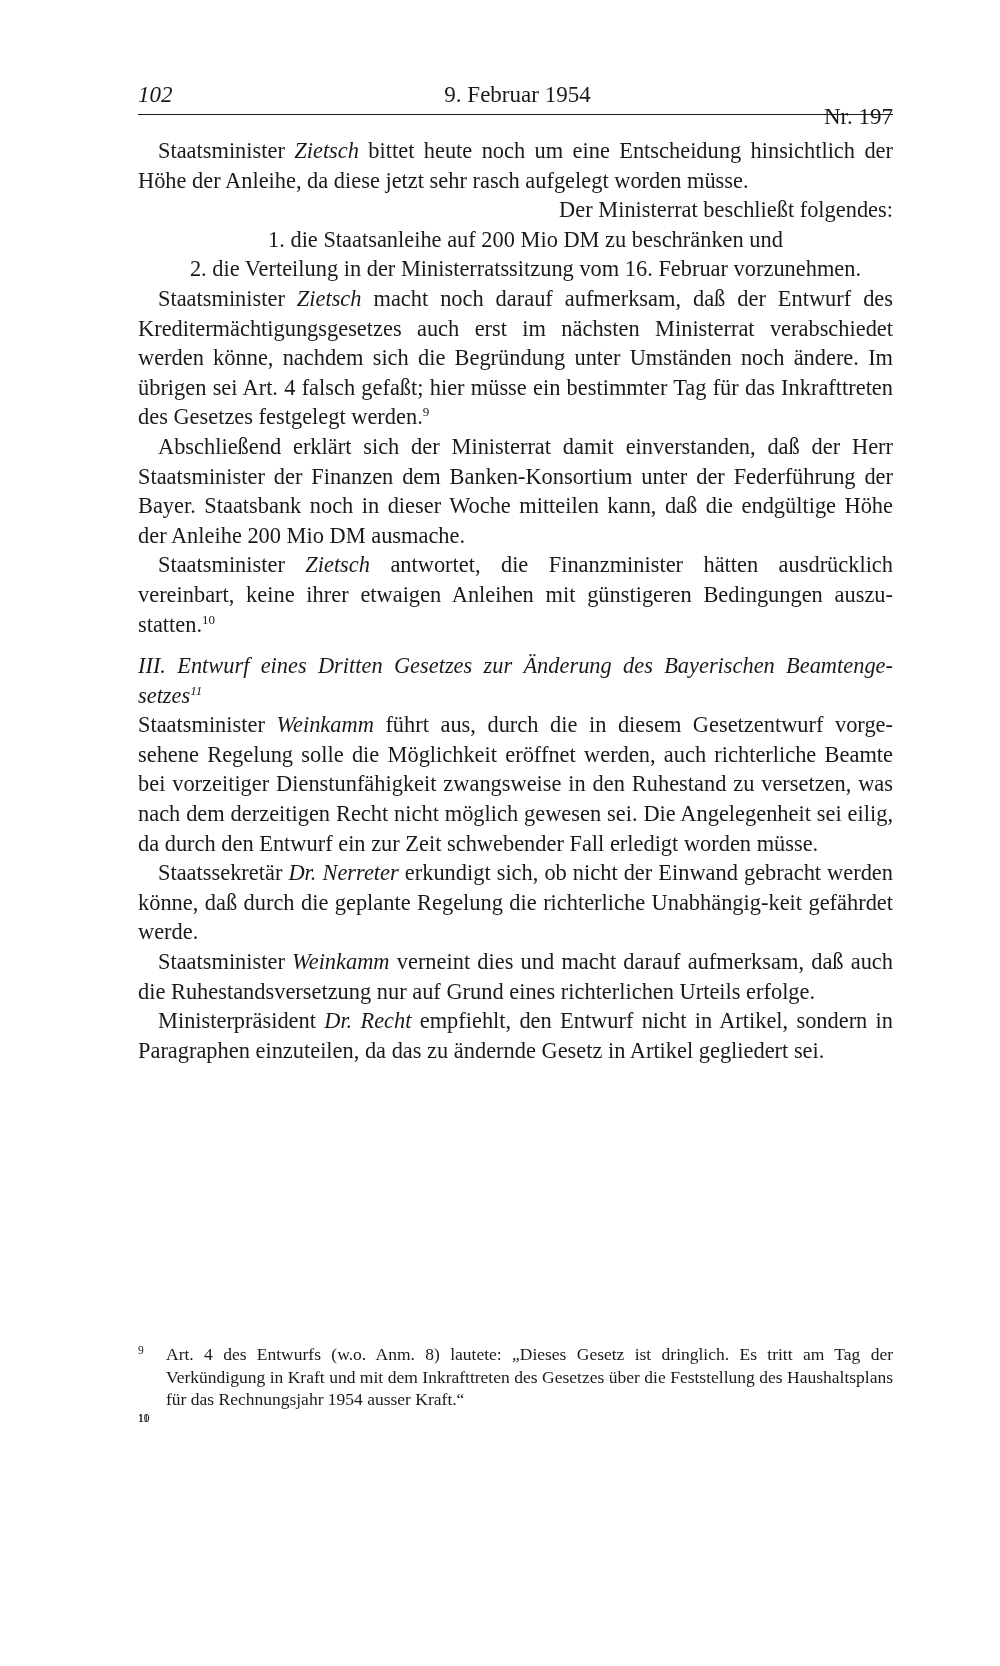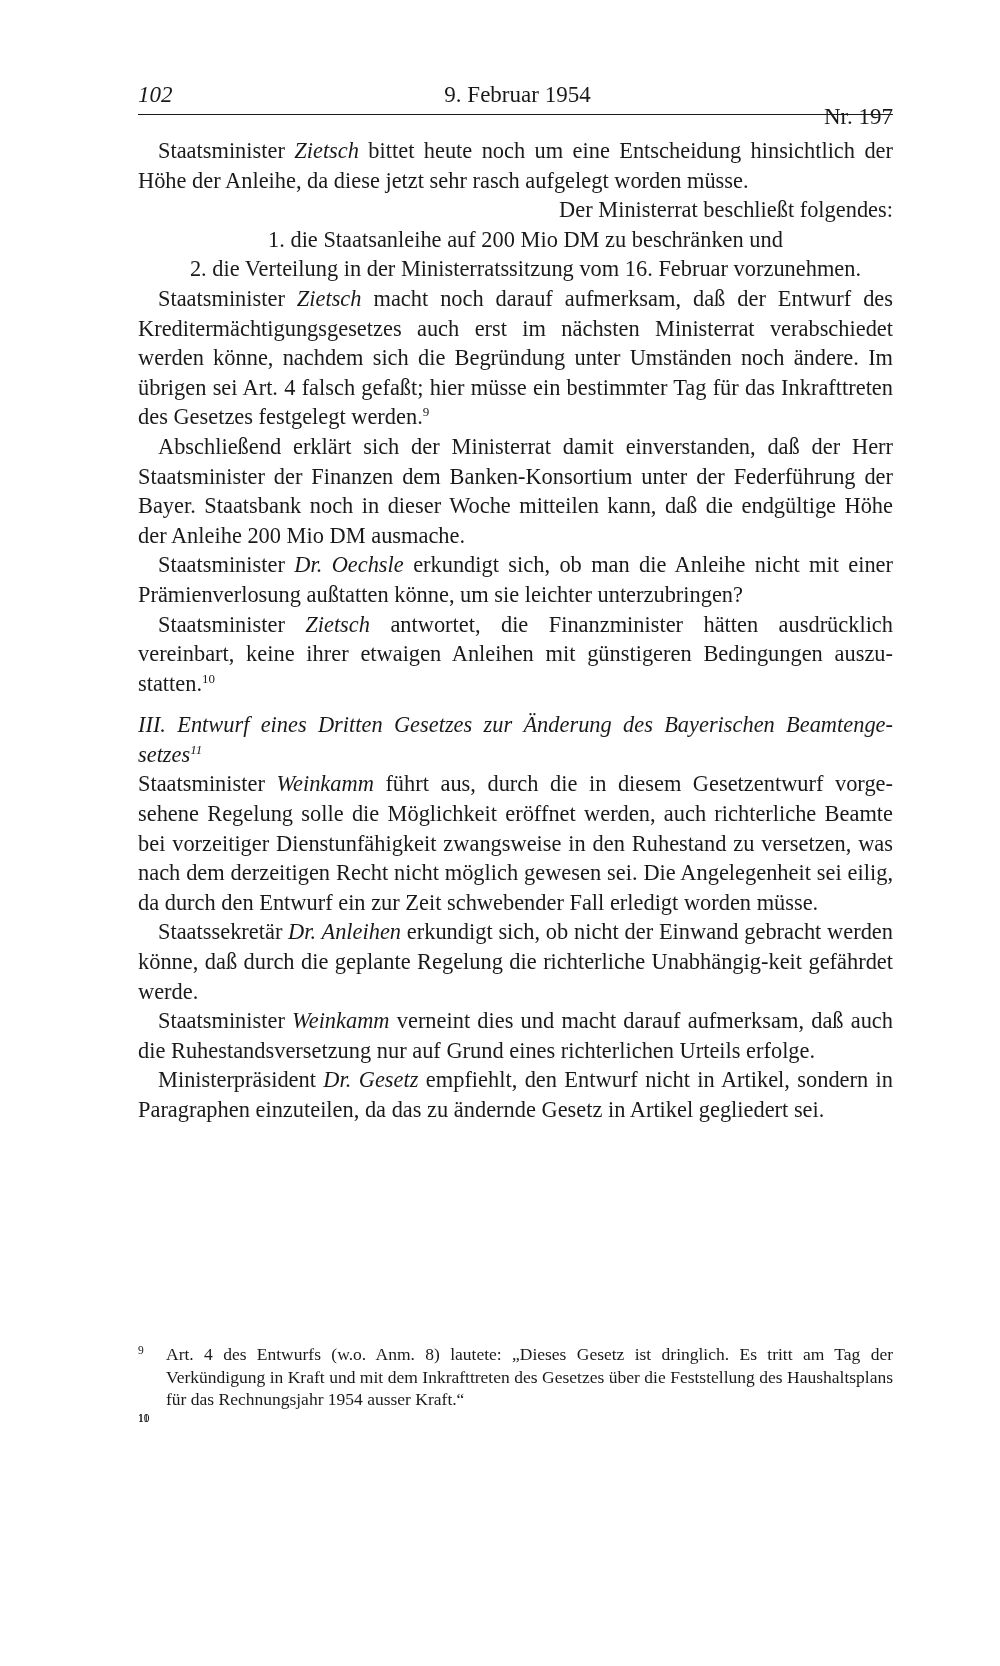--- a/index.html
+++ b/index.html
@@ -42,33 +42,32 @@
 
     <p class="indent left">Der Ministerrat beschließt folgendes:</p>
 
     <p class="item">1. die Staatsanleihe auf 200 Mio DM zu beschränken und</p>
     <p class="item">2. die Verteilung in der Ministerratssitzung vom 16. Februar vorzunehmen.</p>
 
     <p class="indent"><span>Staatsminister </span><i>Zietsch</i><span> macht noch darauf aufmerksam, daß der Entwurf des Kreditermächtigungsgesetzes auch erst im nächsten Ministerrat verabschiedet werden könne, nachdem sich die Begründung unter Umständen noch ändere. Im übrigen sei Art. 4 falsch gefaßt; hier müsse ein bestimmter Tag für das Inkrafttreten des Gesetzes festgelegt werden.</span><sup>9</sup></p>
 
     <p class="indent">Abschließend erklärt sich der Ministerrat damit einverstanden, daß der Herr Staatsminister der Finanzen dem Banken-Konsortium unter der Federführung der Bayer. Staatsbank noch in dieser Woche mitteilen kann, daß die endgültige Höhe der Anleihe 200 Mio DM ausmache.</p>
 
-    <p class="indent"><span>Staatsminister </span><i>Dr. Oechsle</i><span> erkundigt sich, ob man die Anleihe nicht mit einer Prämienverlosung außtatten könne, um sie leichter unterzubringen?</span></p>
 
     <p class="indent"><span>Staatsminister </span><i>Zietsch</i><span> antwortet, die Finanzminister hätten ausdrücklich vereinbart, keine ihrer etwaigen Anleihen mit günstigeren Bedingungen auszu-statten.</span><sup>10</sup></p>
 
     <p class="heading"><span>III. Entwurf eines Dritten Gesetzes zur Änderung des Bayerischen Beamtenge-setzes</span><sup>11</sup></p>
 
     <p><span>Staatsminister </span><i>Weinkamm</i><span> führt aus, durch die in diesem Gesetzentwurf vorge-sehene Regelung solle die Möglichkeit eröffnet werden, auch richterliche Beamte bei vorzeitiger Dienstunfähigkeit zwangsweise in den Ruhestand zu versetzen, was nach dem derzeitigen Recht nicht möglich gewesen sei. Die Angelegenheit sei eilig, da durch den Entwurf ein zur Zeit schwebender Fall erledigt worden müsse.</span></p>
 
-    <p class="indent"><span>Staatssekretär </span><i>Dr. Anleihen</i><span> erkundigt sich, ob nicht der Einwand gebracht werden könne, daß durch die geplante Regelung die richterliche Unabhängig-keit gefährdet werde.</span></p>
+    <p class="indent"><span>Staatssekretär </span><i>Dr. Nerreter</i><span> erkundigt sich, ob nicht der Einwand gebracht werden könne, daß durch die geplante Regelung die richterliche Unabhängig-keit gefährdet werde.</span></p>
 
     <p class="indent"><span>Staatsminister </span><i>Weinkamm</i><span> verneint dies und macht darauf aufmerksam, daß auch die Ruhestandsversetzung nur auf Grund eines richterlichen Urteils erfolge.</span></p>
 
-    <p class="indent"><span>Ministerpräsident </span><i>Dr. Gesetz</i><span> empfiehlt, den Entwurf nicht in Artikel, sondern in Paragraphen einzuteilen, da das zu ändernde Gesetz in Artikel gegliedert sei.</span></p>
+    <p class="indent"><span>Ministerpräsident </span><i>Dr. Recht</i><span> empfiehlt, den Entwurf nicht in Artikel, sondern in Paragraphen einzuteilen, da das zu ändernde Gesetz in Artikel gegliedert sei.</span></p>
   </div>
 
   <div class="footnotes">
     <p class="fn"><span class="fn-num">9</span><span>Art. 4 des Entwurfs (w.o. Anm. 8) lautete: „Dieses Gesetz ist dringlich. Es tritt am Tag der Verkündigung in Kraft und mit dem Inkrafttreten des Gesetzes über die Feststellung des Haushaltsplans für das Rechnungsjahr 1954 ausser Kraft.“</span></p>
     <p class="fn"><span class="fn-num">10</span></p>
     <p class="fn"><span class="fn-num">11</span></p>
   </div>
 
 </div>
 

